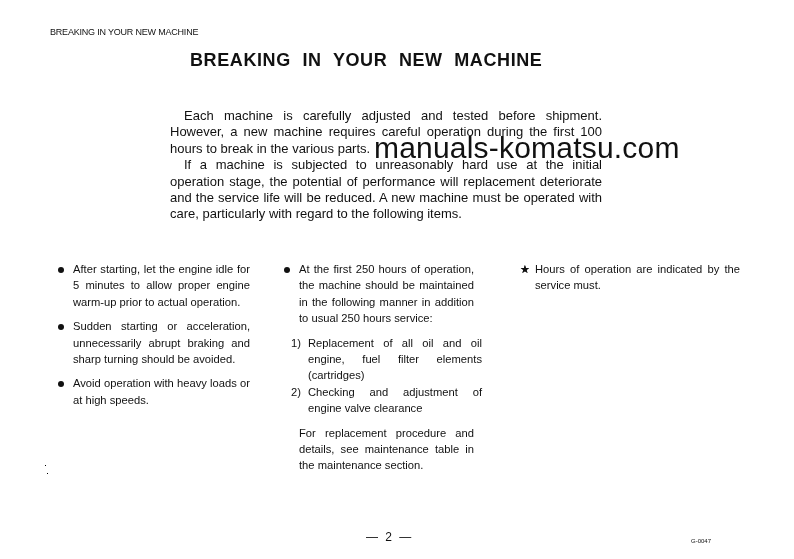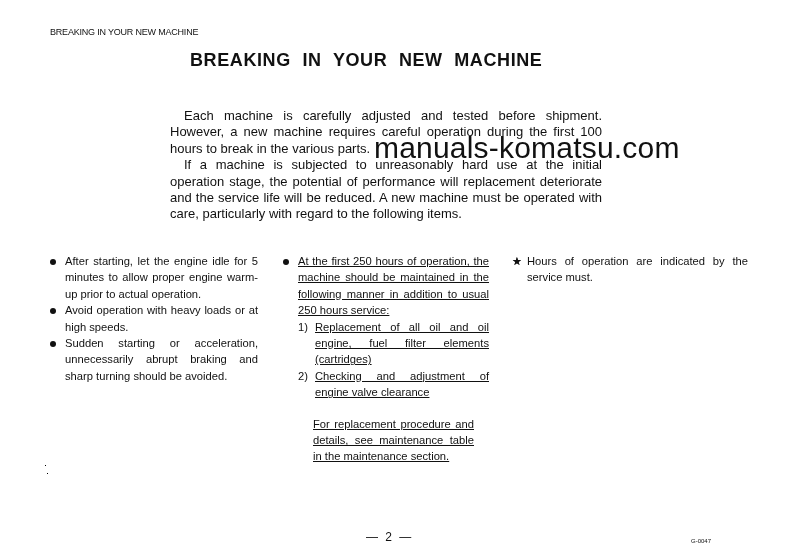--- a/index.html
+++ b/index.html
@@ -4,29 +4,29 @@
 <style>
   html, body { margin:0; padding:0; background:#ffffff; }
   body { width:794px; height:559px; position:relative; overflow:hidden; color:#111; font-family:"Liberation Sans", sans-serif; }
   .running-head { position:absolute; left:50px; top:27px; font-size:9px; letter-spacing:-0.2px; }
   .title { position:absolute; left:190px; top:50px; width:400px; font-size:18px; font-weight:bold; letter-spacing:0.6px; word-spacing:6px; white-space:nowrap; }
   .intro { position:absolute; left:170px; top:108px; width:432px; font-size:13px; line-height:16.4px; text-align:justify; }
   .intro p { margin:0; text-indent:14px; }
   .watermark { position:absolute; left:374px; top:131px; font-size:30px; color:#111; letter-spacing:0.2px; white-space:nowrap; }
   .col { position:absolute; top:253px; font-size:11.2px; line-height:16.4px; }
   .col1 { left:50px; width:208px; }
-  .col2 { left:283px; width:206px;text-decoration:underline; }
+  .col2 { left:276px; width:206px; }
   .col3 { left:512px; width:236px; }
-  .item { position:relative; padding-left:15px; text-align:justify; margin:0; }
+  .item { position:relative; padding-left:15px; text-align:justify; margin:8px; }
   .bullet { position:absolute; left:0; top:0; width:12px; }
   .dot { display:inline-block; width:6px; height:6px; border-radius:50%; background:#111; margin-top:5px; }
   .star { font-size:11px; }
   .sub { position:relative; padding-left:17px; margin:0; text-align:justify; }
   .subnum { position:absolute; left:0; top:0; }
-  .note { margin:15px; text-align:justify; }
+  .note { margin:8px; text-align:justify; }
   .indent { padding-left:15px; }
   .page-num { position:absolute; left:366px; top:530px; font-size:12px; letter-spacing:2px; }
   .code { position:absolute; left:691px; top:538px; font-size:6px; }
   .speck { position:absolute; width:1px; height:1px; background:#000; }
 </style>
 </head>
 <body>
 
 <div class="running-head">BREAKING IN YOUR NEW MACHINE</div>
 
@@ -39,25 +39,25 @@
 
 <div class="watermark">manuals-komatsu.com</div>
 
 <div class="col col1">
   <p class="item">
     <span class="bullet"><span class="dot"></span></span>
     <span>After starting, let the engine idle for 5 minutes to allow proper engine warm-up prior to actual operation.</span>
   </p>
   <p class="item">
     <span class="bullet"><span class="dot"></span></span>
-    <span>Avoid operation with heavy loads or at high speeds.</span>
+    <span>Sudden starting or acceleration, unnecessarily abrupt braking and sharp turning should be avoided.</span>
   </p>
   <p class="item">
     <span class="bullet"><span class="dot"></span></span>
-    <span>Sudden starting or acceleration, unnecessarily abrupt braking and sharp turning should be avoided.</span>
+    <span>Avoid operation with heavy loads or at high speeds.</span>
   </p>
 </div>
 
 <div class="col col2">
   <p class="item">
     <span class="bullet"><span class="dot"></span></span>
     <span>At the first 250 hours of operation, the machine should be maintained in the following manner in addition to usual 250 hours service:</span>
   </p>
   <div class="indent">
     <p class="sub">

